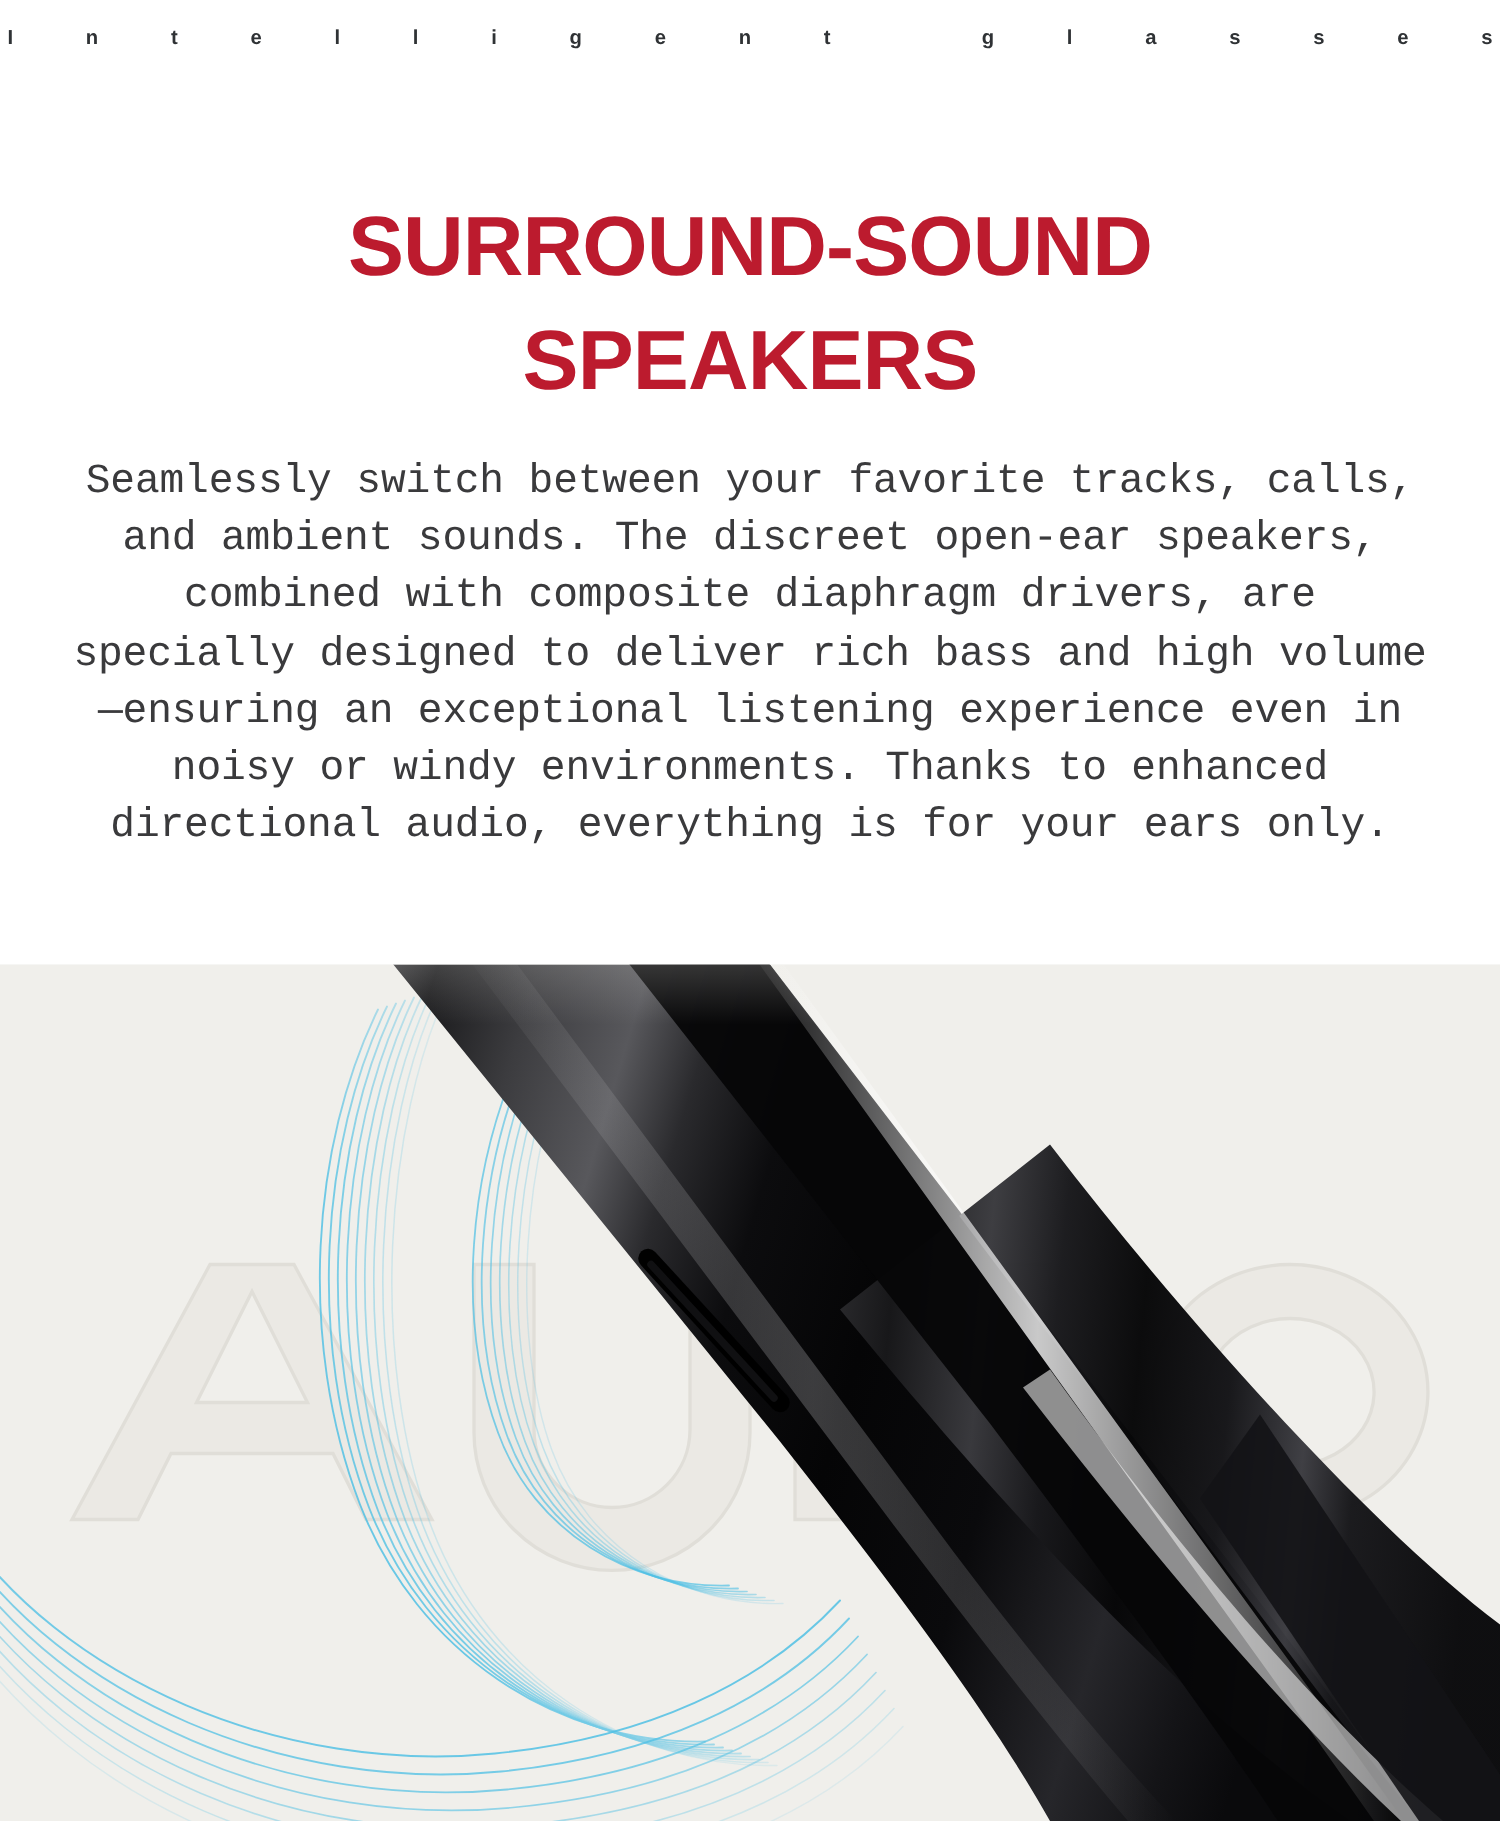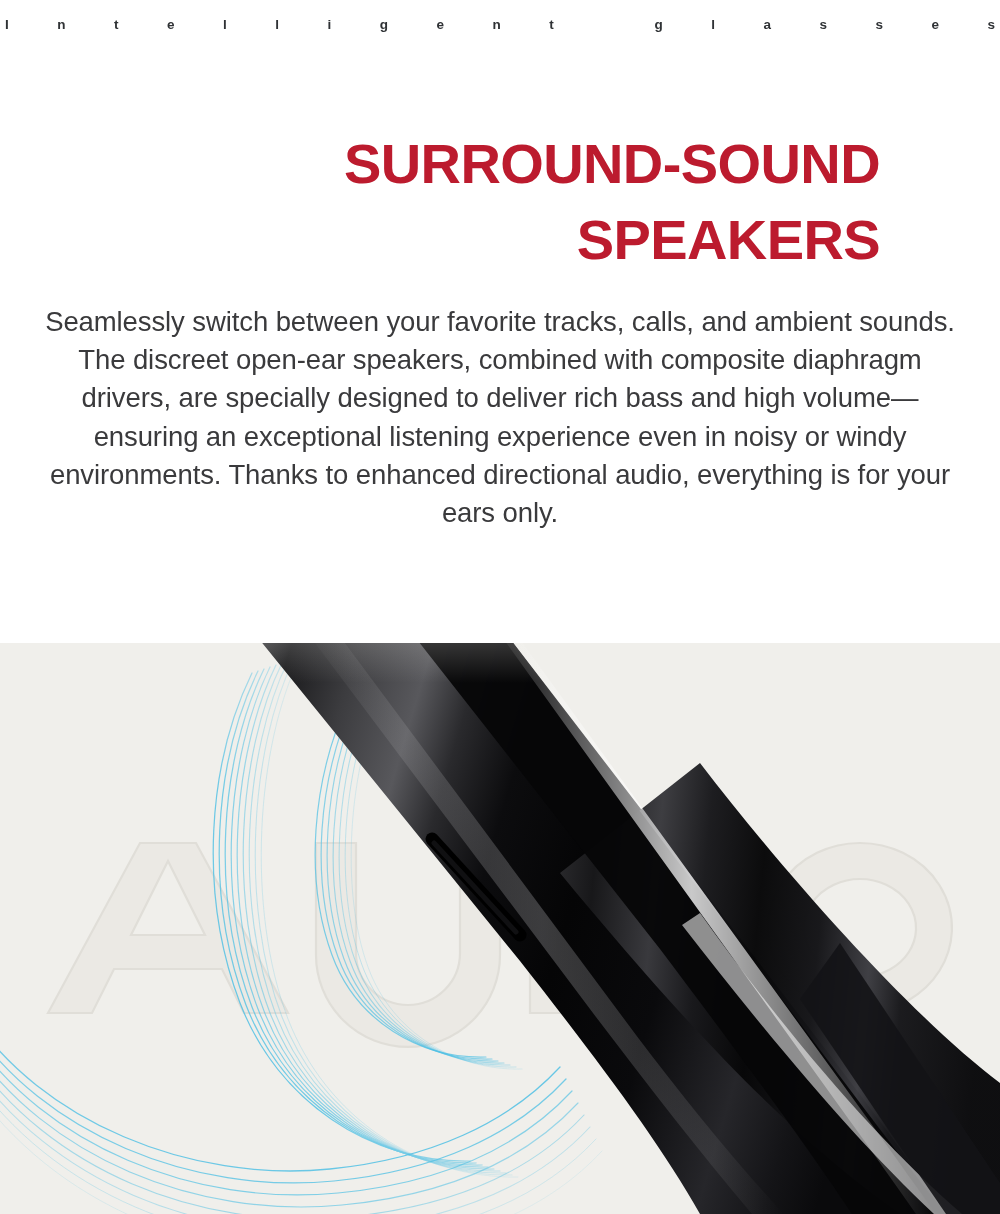--- a/index.html
+++ b/index.html
@@ -52,38 +52,38 @@
     height:595px;
     background:#ffffff;
   }
 
   .headline {
     position:absolute;
     top:78px;
     left:50%;
     transform:translateX(-50%);
     width:760px;
-    text-align:right;
+    text-align:center;
     font-family:"Liberation Sans", sans-serif;
     font-size:56px;
     line-height:76px;
     font-weight:bold;
     letter-spacing:-0.6px;
     color:#BC1B2E;
     text-transform:uppercase;
   }
 
   .body-copy {
     position:absolute;
     top:255px;
     left:50%;
     transform:translateX(-50%);
     width:910px;
     text-align:center;
-    font-family:Liberation Sans, sans-serif;
+    font-family:Liberation Mono, monospace;
     font-size:27.5px;
     line-height:38.2px;
     font-weight:400;
     letter-spacing:-0.1px;
     color:#3a3a3c;
   }
 
   
   .hero {
     position:absolute;

